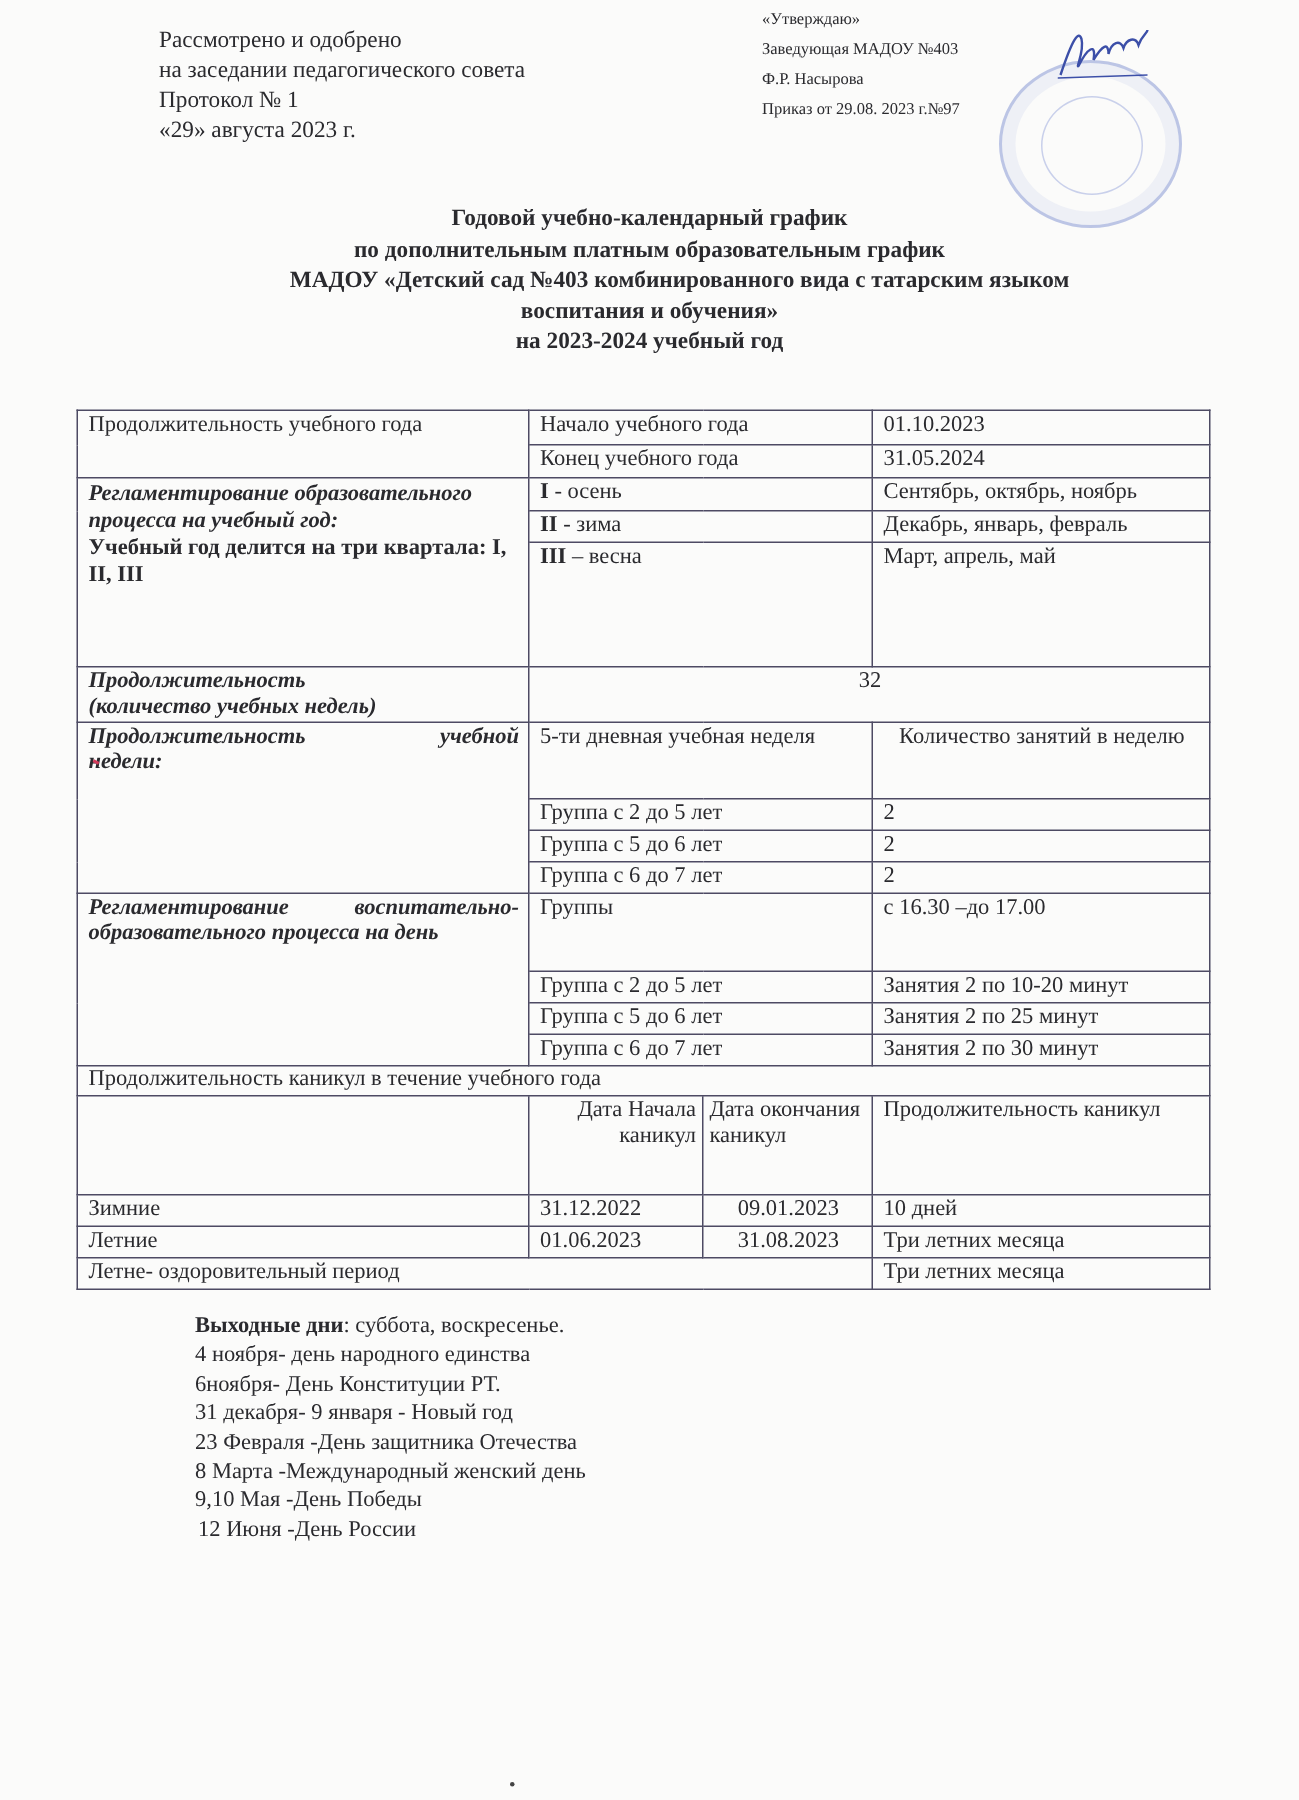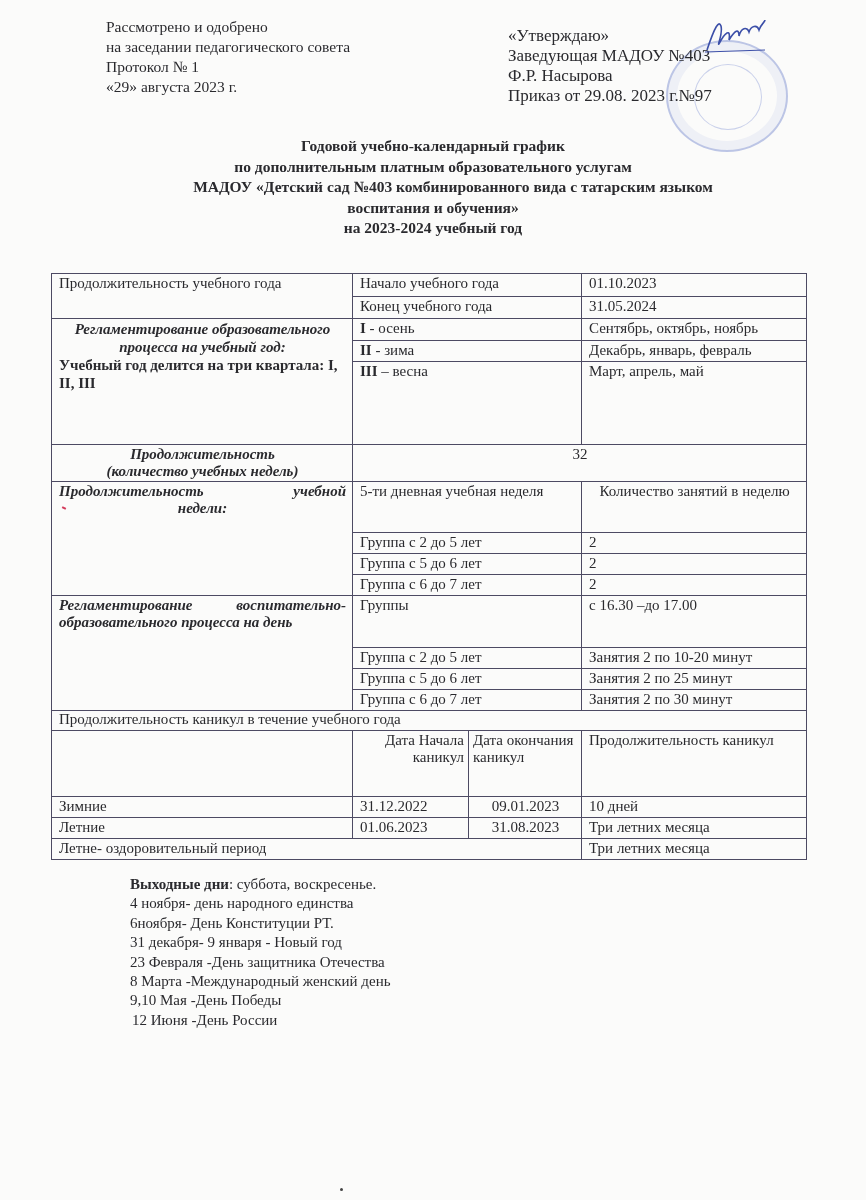--- a/index.html
+++ b/index.html
@@ -4,21 +4,21 @@
 <style>
   html, body { margin: 0; padding: 0; }
   body {
     width: 866px; height: 1200px; position: relative; overflow: hidden;
     background: #fbfbfa;
     font-family: "Liberation Serif", "DejaVu Serif", serif;
     color: #2a2a2e;
   }
   .abs { position: absolute; }
   .hdr-left { left: 106px; top: 17px; font-size: 15.5px; line-height: 20px; }
-  .hdr-right { left: 508px; top: 26px; font-size: 17px; line-height: 20px; }
+  .hdr-right { left: 508px; top: 3px; font-size: 11px; line-height: 20px; }
   .hdr-right .line { white-space: nowrap; }
   .sig {
     position: absolute; left: 705px; top: 16px; width: 62px; height: 40px;
   }
   .stamp {
     position: absolute; left: 666px; top: 40px; width: 118px; height: 108px;
     border-radius: 50%;
     border: 2px solid rgba(110,130,205,0.45);
     box-shadow: inset 0 0 0 9px rgba(150,165,220,0.12);
   }
@@ -36,21 +36,21 @@
   table.grid {
     position: absolute; border-collapse: collapse; table-layout: fixed;
     font-size: 15px; line-height: 17px;
   }
   table.grid td {
     border: 1px solid #4d4a63;
     padding: 1px 6px 1px 7px;
     vertical-align: top;
     overflow: hidden;
   }
-  .bi { font-weight: bold; font-style: italic; text-align: center; }
+  .bi { font-weight: bold; font-style: italic; }
   .b { font-weight: bold; }
   .center { text-align: center; }
   .right { text-align: right; }
   .just { text-align: justify; text-align-last: justify; }
 
   .holidays { left: 130px; top: 875px; font-size: 15px; line-height: 19.4px; }
   .holidays .item { white-space: nowrap; }
   .holidays .lbl { font-weight: bold; }
   .red-mark { position: absolute; left: 62px; top: 507px; width: 4px; height: 2px; background: #d33a5a; transform: rotate(25deg); }
   .dot { position: absolute; left: 340px; top: 1188px; width: 3px; height: 3px; background: #444; border-radius: 50%; }
@@ -74,21 +74,21 @@
   <div class="line">Ф.Р. Насырова</div>
   <div class="line">Приказ от 29.08. 2023 г.№97</div>
 </div>
 <svg class="sig" viewBox="0 0 62 40">
   <path d="M2 34 C10 10, 14 4, 16 10 C18 18, 12 30, 14 28 C20 16, 26 12, 24 24 C30 14, 34 12, 34 20 C36 12, 42 10, 44 16 C46 10, 52 8, 54 14 C56 8, 60 6, 60 4" fill="none" stroke="#3c4fa8" stroke-width="1.6"></path>
   <path d="M0 36 L60 34" stroke="#3c4fa8" stroke-width="1"></path>
 </svg>
 
 <div class="abs title">
   <span class="t-line">Годовой учебно-календарный график</span>
-  <span class="t-line">по дополнительным платным образовательного услугам</span>
+  <span class="t-line">по дополнительным платным образовательным график</span>
   <span class="t-line l3">МАДОУ «Детский сад №403 комбинированного вида с татарским языком</span>
   <span class="t-line">воспитания и обучения»</span>
   <span class="t-line">на 2023-2024 учебный год</span>
 </div>
 
 <table class="grid" style="left:51px; top:273px; width:755px;">
   <colgroup>
     <col style="width:301px">
     <col style="width:116px">
     <col style="width:113px">

